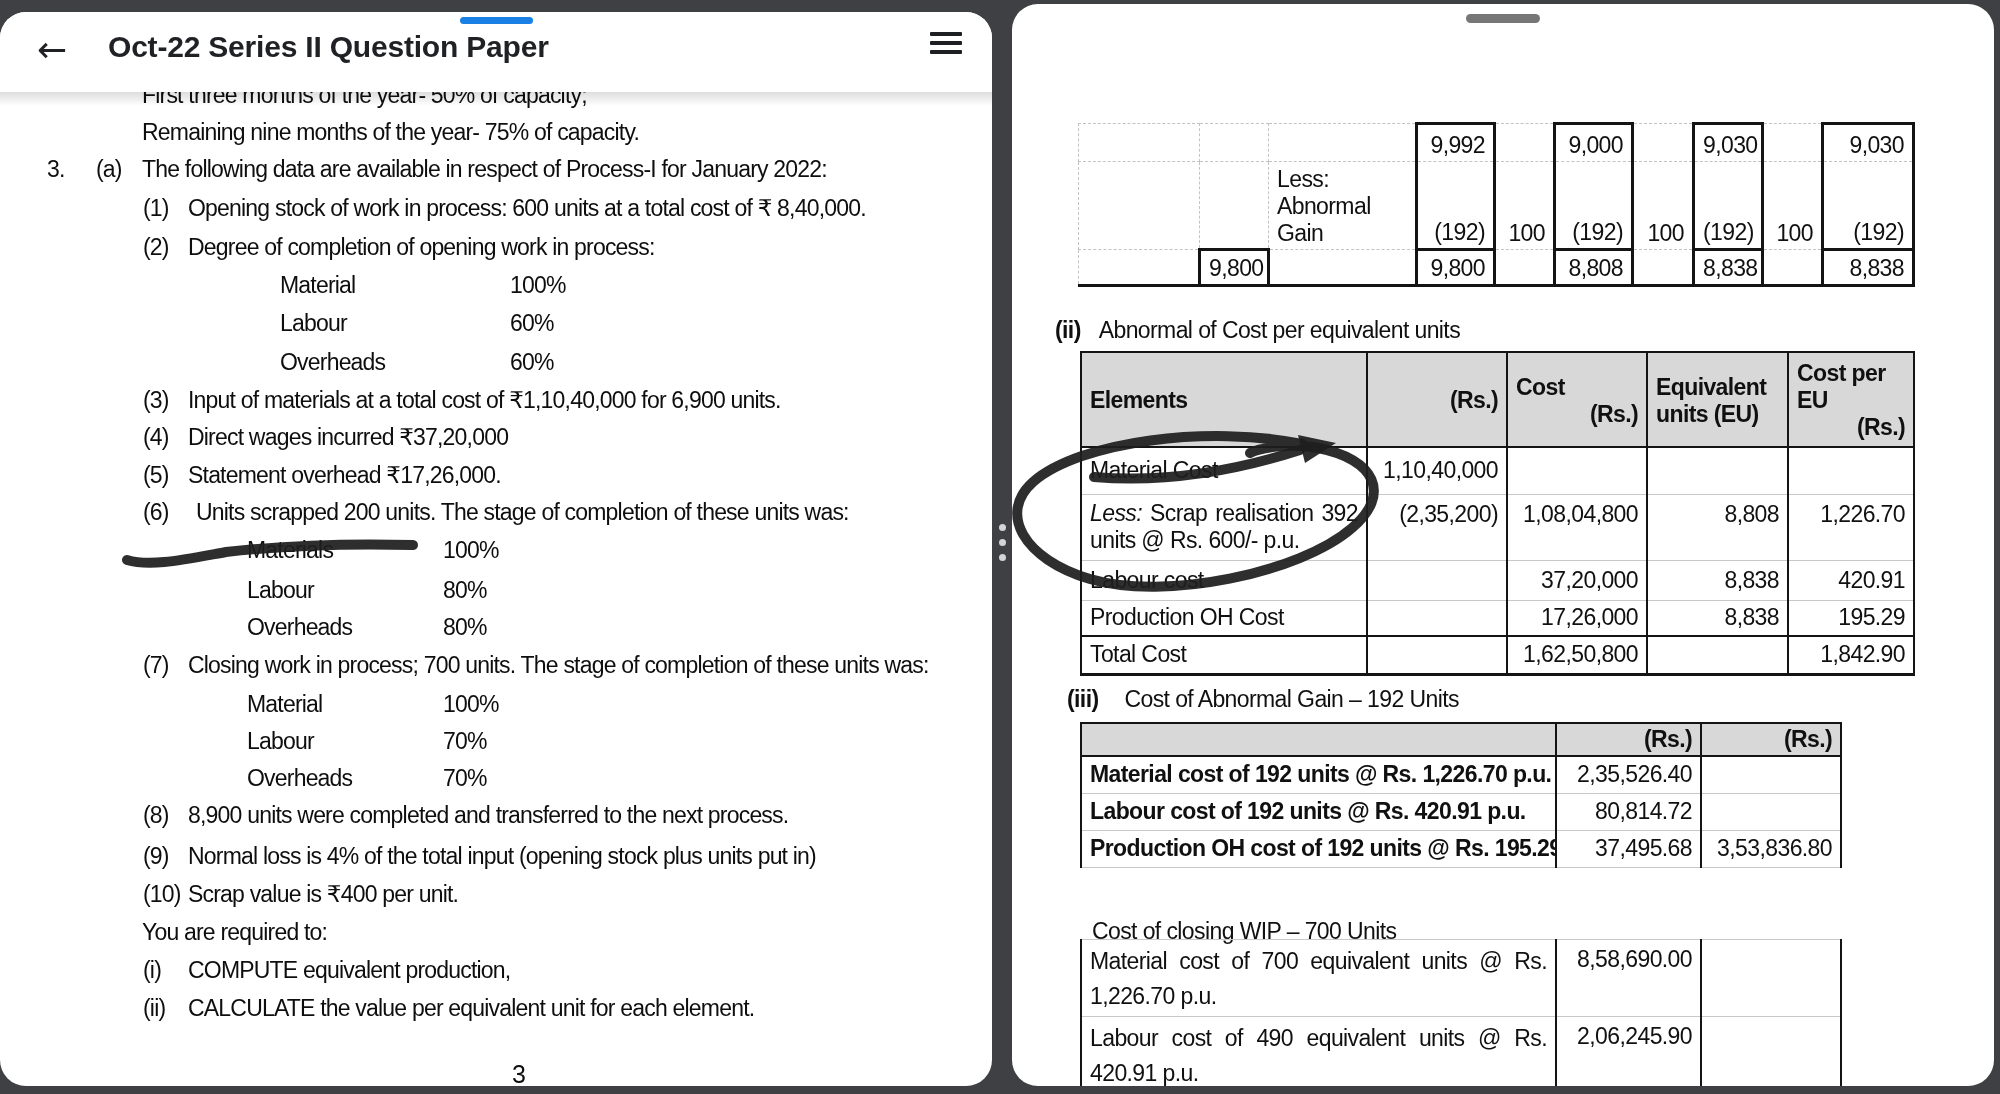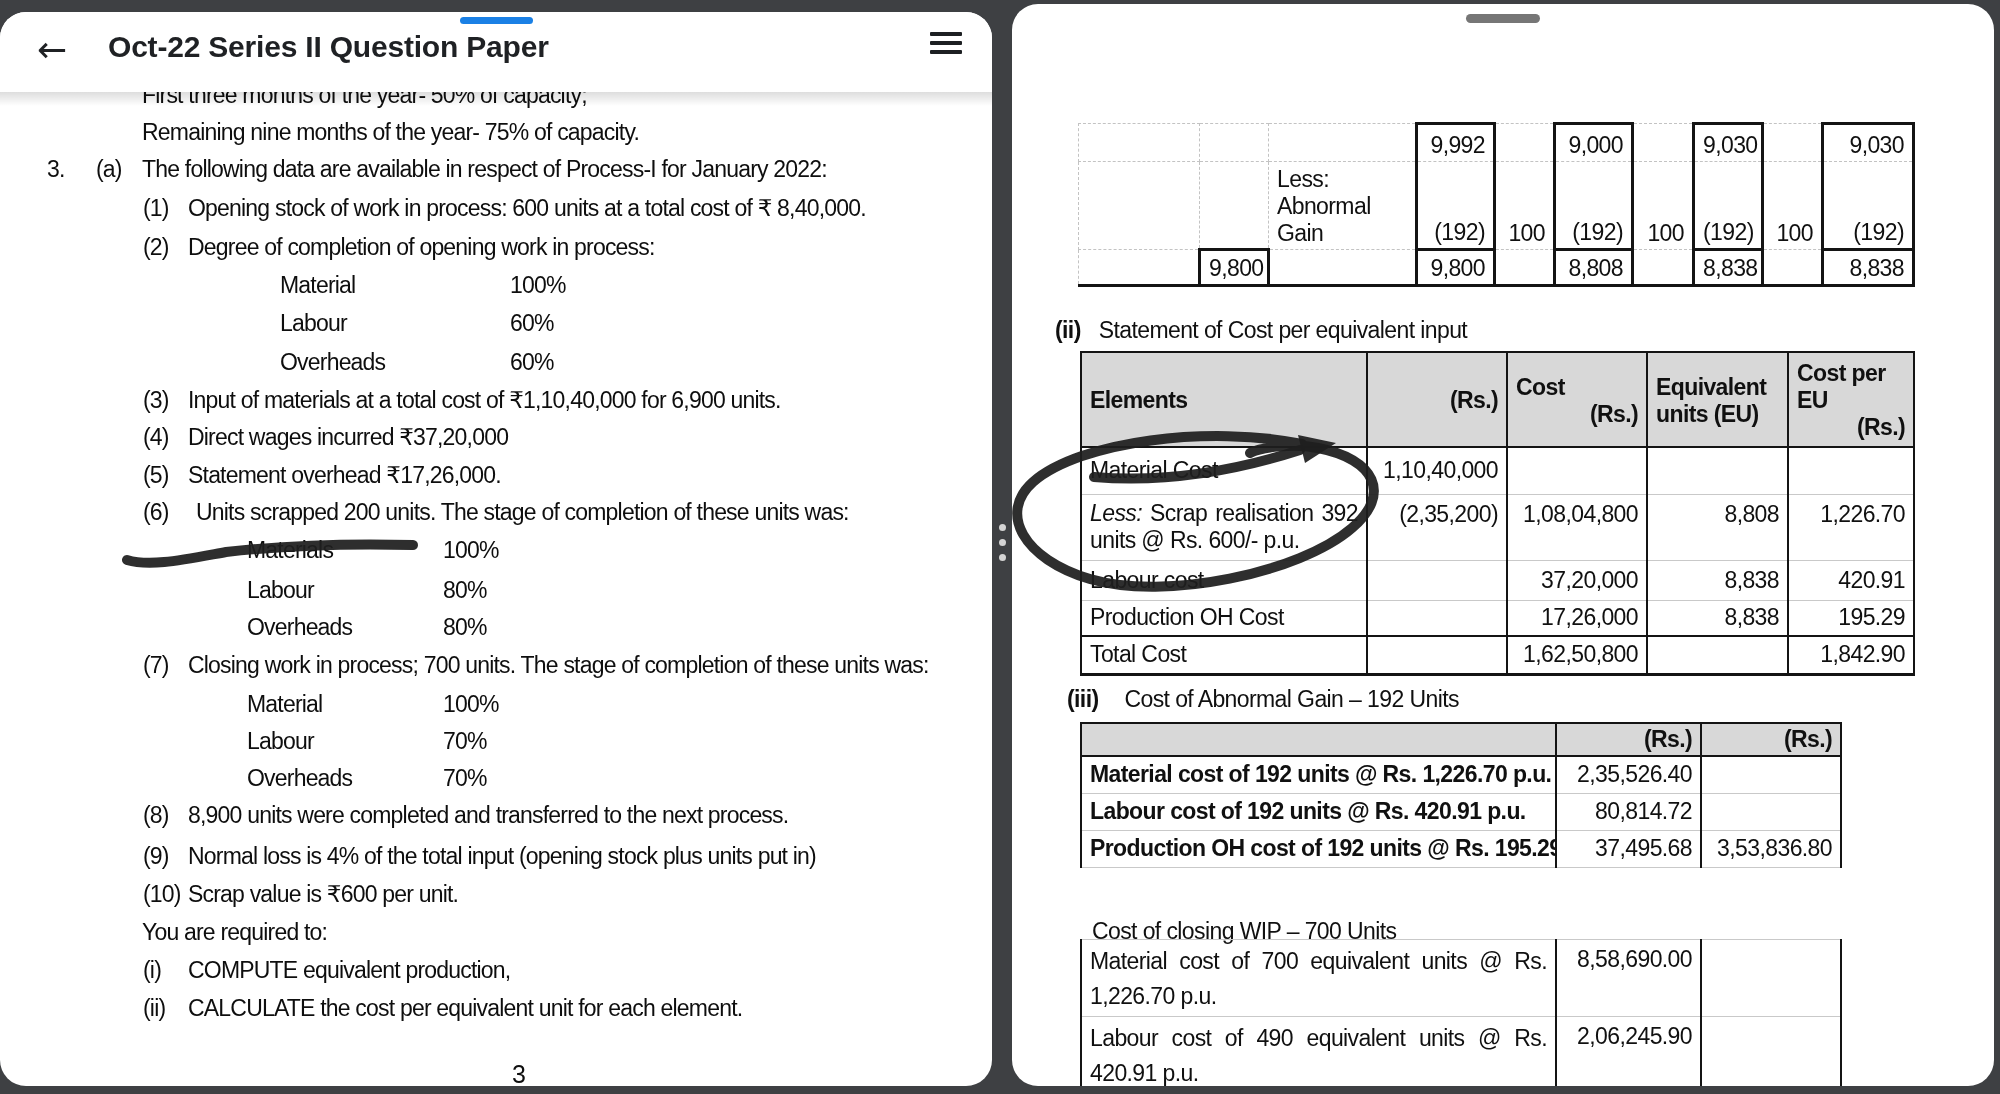--- a/index.html
+++ b/index.html
@@ -188,32 +188,32 @@
     <div class="ln item" style="top:788px">
         <span class="num">(8)</span>
         <span class="txt">8,900 units were completed and transferred to the next process.</span>
       </div>
     <div class="ln item" style="top:829px">
         <span class="num">(9)</span>
         <span class="txt">Normal loss is 4% of the total input (opening stock plus units put in)</span>
       </div>
     <div class="ln item" style="top:867px">
         <span class="num">(10)</span>
-        <span class="txt">Scrap value is ₹600 per unit.</span>
+        <span class="txt">Scrap value is ₹400 per unit.</span>
       </div>
     <div class="ln para" style="top:905px">
         <span class="txt">You are required to:</span>
       </div>
     <div class="ln item" style="top:943px">
         <span class="num">(i)</span>
         <span class="txt">COMPUTE equivalent production,</span>
       </div>
     <div class="ln item" style="top:981px">
         <span class="num">(ii)</span>
-        <span class="txt">CALCULATE the cost per equivalent unit for each element.</span>
+        <span class="txt">CALCULATE the value per equivalent unit for each element.</span>
       </div>
     <div class="pageno">3</div>
   </div>
 </div>
 
 <div class="divider-handle">
     <s></s>
     <s></s>
     <s></s>
   </div>
@@ -269,21 +269,21 @@
       <td class="bx num">8,808</td>
       <td></td>
       <td class="bx num">8,838</td>
       <td></td>
       <td class="bx num">8,838</td>
     </tr>
   </tbody>
     </table>
 
   <div class="rp-h" style="left:43px;top:311px">
-    <b>(ii)</b><span style="margin-left:18px">Statement of Cost per equivalent input</span>
+    <b>(ii)</b><span style="margin-left:18px">Abnormal of Cost per equivalent units</span>
   </div>
 
   <table class="tt" id="t2" style="left:68px;top:347px;width:833px;">
     <colgroup>
         <col style="width:286px">
         <col style="width:140px">
         <col style="width:140px">
         <col style="width:141px">
         <col style="width:126px">
       </colgroup>

